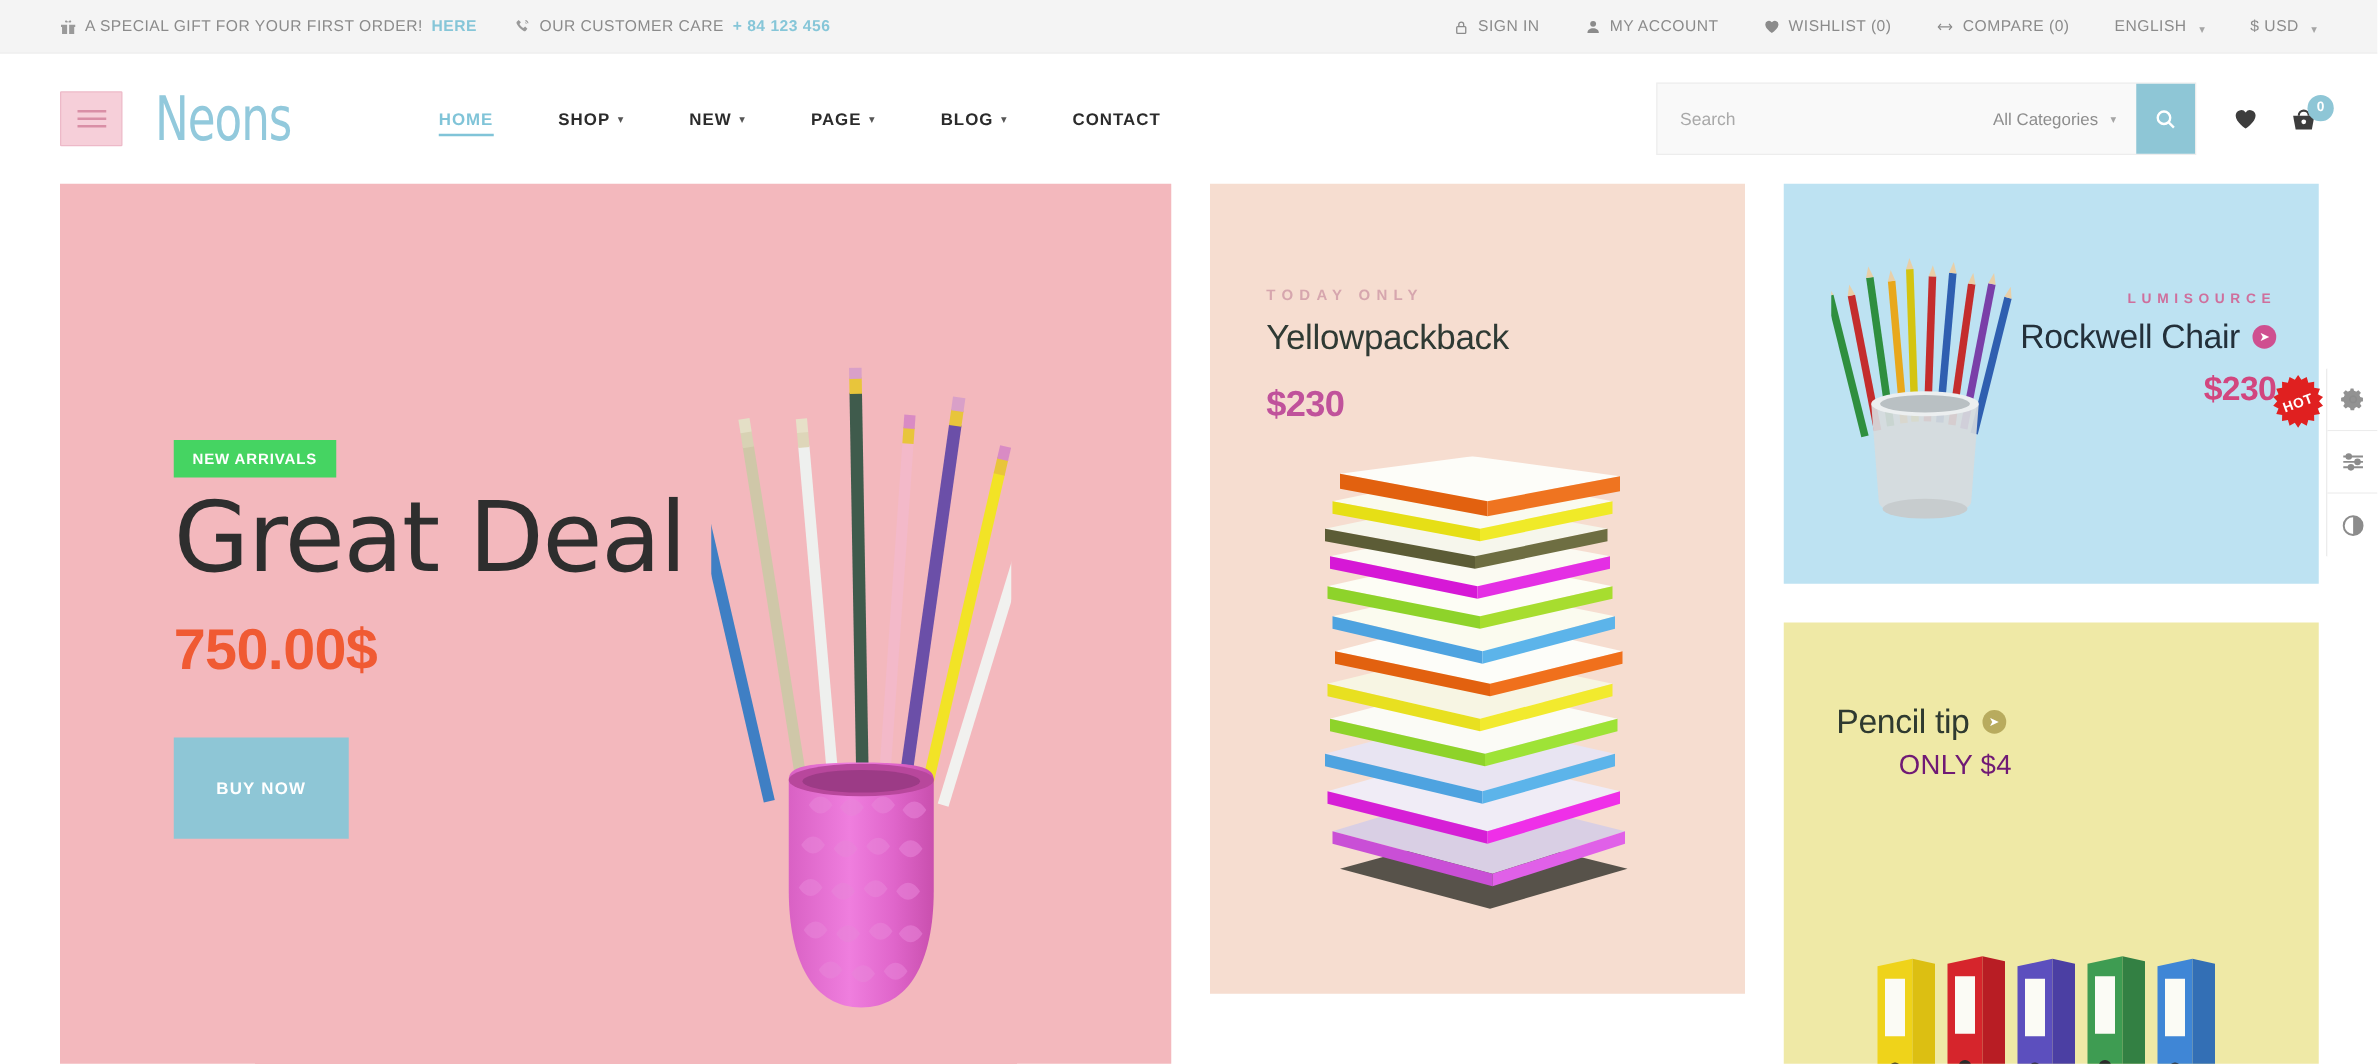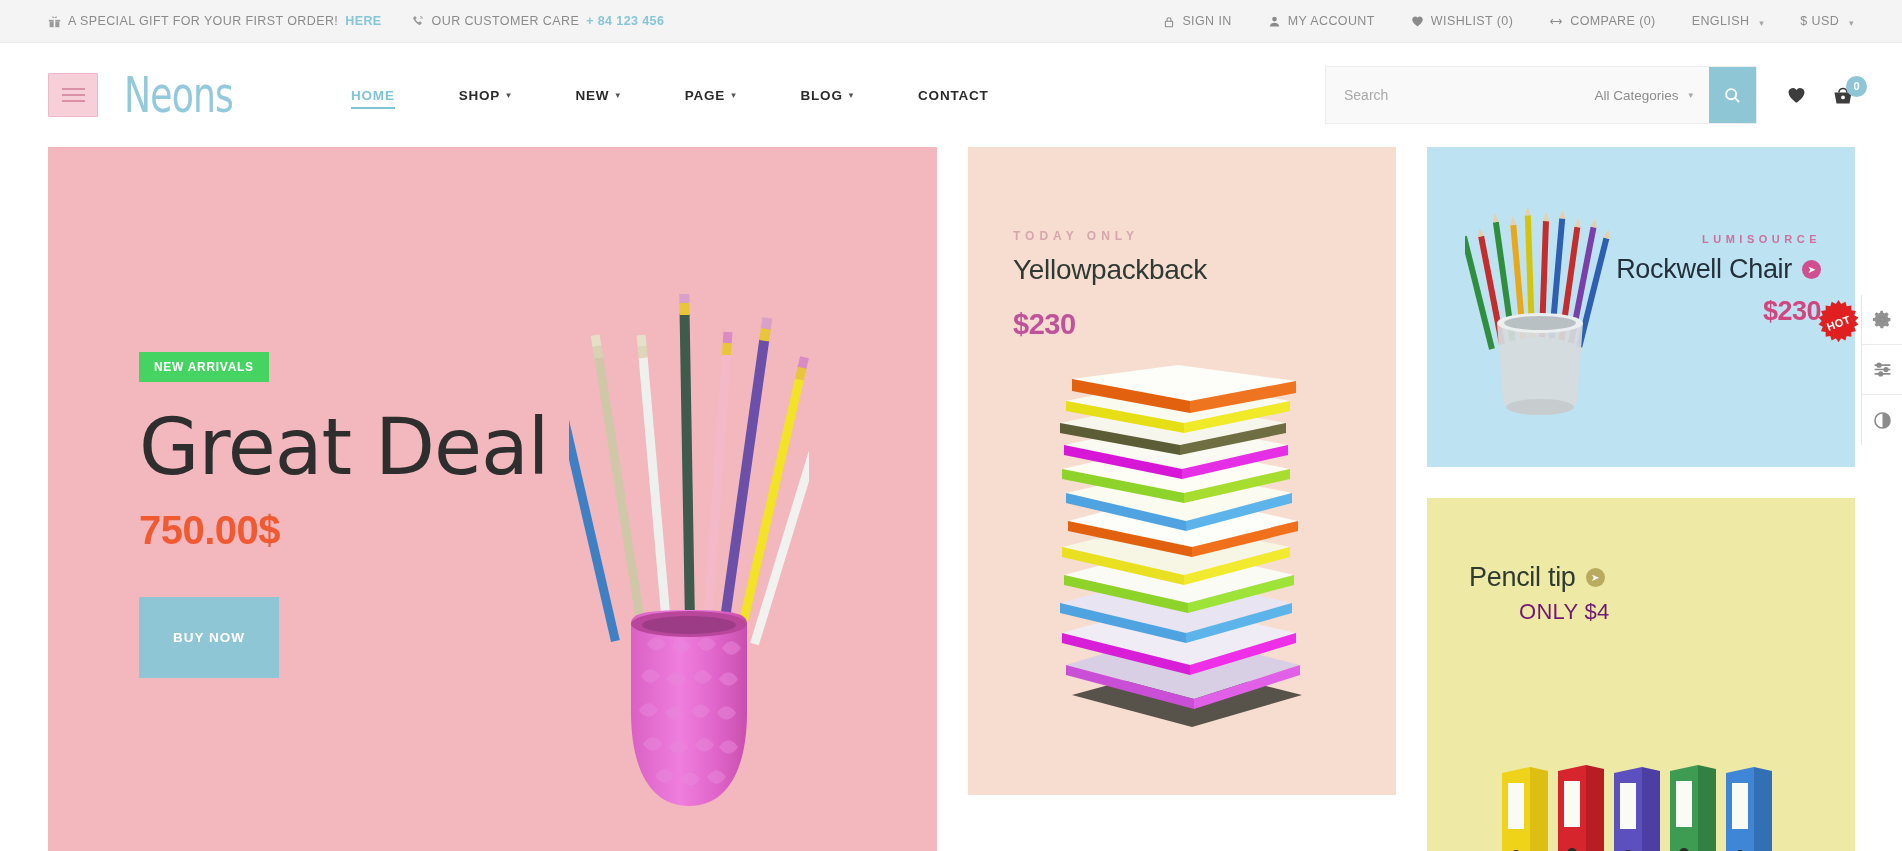--- a/index.html
+++ b/index.html
@@ -38,21 +38,21 @@
     display:flex; flex-direction:column; align-items:center; justify-content:center;
     gap:4px; cursor:pointer; border-radius:1px; flex:0 0 auto;
   }
   .burger i{ display:block; width:23px; height:2px; background:#d98fa6; }
   .logo{
     margin-left:26px; font-family:"DejaVu Sans Condensed","Liberation Sans",sans-serif;
     font-size:49px; color:#92c9dc; letter-spacing:-1px; line-height:1;
     transform:scaleX(.82); transform-origin:left center; font-weight:400;
     white-space:nowrap; cursor:pointer;
   }
-  .mainnav{ display:flex; align-items:center; gap:16px; margin-left:70px; }
+  .mainnav{ display:flex; align-items:center; gap:4px; margin-left:70px; }
   .nav-item{
     position:relative; padding:0 24px; font-size:13.5px; font-weight:bold;
     letter-spacing:.8px; color:#2b2b2b; cursor:pointer; display:flex;
     align-items:center; gap:6px; height:46px;
   }
   .nav-item.active{ color:#80c4d8; }
   .nav-item.active::after{
     content:""; position:absolute; left:24px; right:24px; bottom:9px;
     height:2px; background:#80c4d8;
   }
@@ -91,27 +91,27 @@
     padding:0 48px; height:711px; align-content:start;
   }
 
   
   .hero{
     position:relative; background:#f3b8bd; overflow:hidden; height:711px;
   }
   .hero-copy{ position:absolute; left:91px; top:205px; z-index:3; }
   .badge-new{
     display:inline-block; background:#45d462; color:#fff; font-size:12px;
-    font-weight:bold; letter-spacing:.7px; padding:8px 15px; margin-bottom:26px;
+    font-weight:bold; letter-spacing:.7px; padding:8px 15px; margin-bottom:10px;
   }
   .hero-title{
     font-size:78px; color:#2e2e2e; font-weight:400; line-height:1; letter-spacing:-1px;
     margin-bottom:22px; font-family:"DejaVu Sans","Liberation Sans",sans-serif;
   }
-  .hero-price{ font-size:40px; color:#f05a33; font-weight:bold; letter-spacing:-.5px; margin-bottom:44px; }
+  .hero-price{ font-size:46px; color:#f05a33; font-weight:bold; letter-spacing:-.5px; margin-bottom:44px; }
   .btn-buy{
     display:inline-block; background:#8ec6d6; color:#fff; font-size:13.5px;
     font-weight:bold; letter-spacing:1px; padding:33px 34px; cursor:pointer; border:0;
     font-family:"Liberation Sans",sans-serif;
   }
   
   .cup-art{ position:absolute; right:128px; bottom:44px; width:240px; height:520px; z-index:2; }
 
   
   .bn-center{ position:relative; background:#f6ddd0; height:648px; overflow:hidden; }

